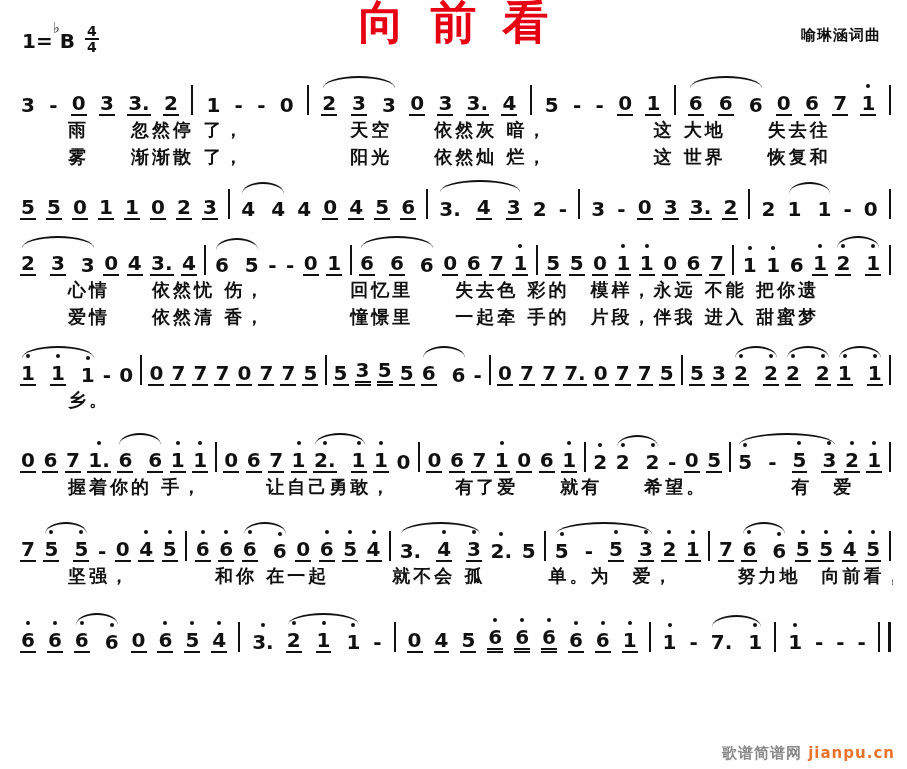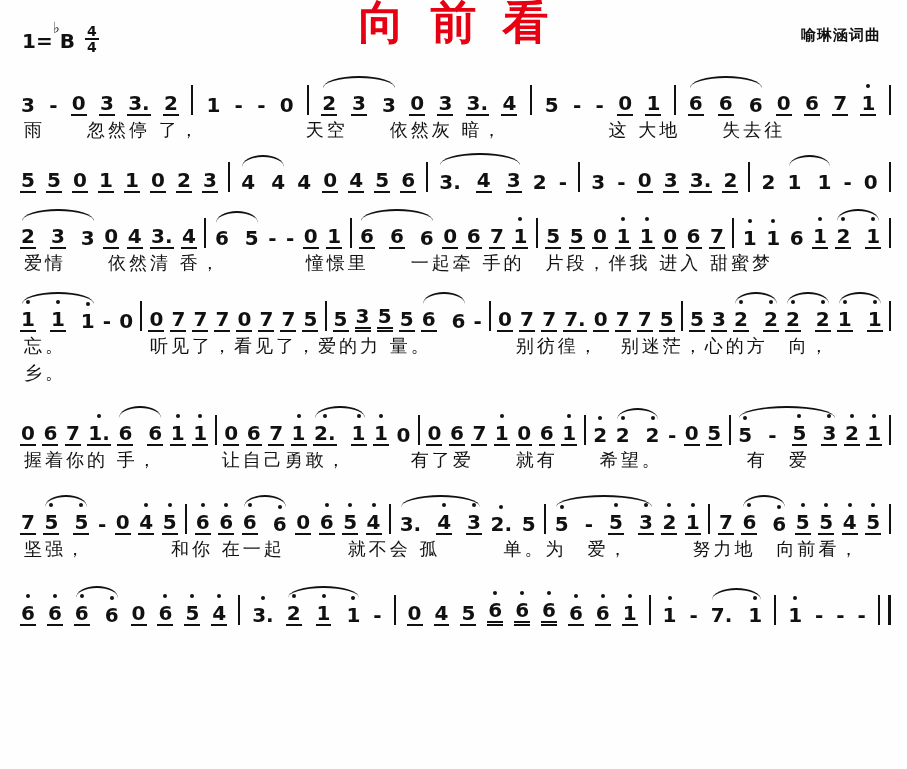--- a/index.html
+++ b/index.html
@@ -42,22 +42,22 @@
   .od{position:absolute;top:-8px;left:50%;transform:translateX(-50%);
       width:4px;height:4px;border-radius:50%;background:#111;}
   .bar{width:2px;height:30px;background:#111;align-self:flex-end;margin-bottom:1px;}
   .bar.final{width:8px;background:none;border-left:2px solid #111;border-right:3px solid #111;}
   .slur{display:flex;gap:14px;position:relative;align-items:flex-end;}
   .slur::before{
     content:"";position:absolute;top:-16px;left:2px;right:2px;height:10px;
     border-top:2.5px solid #111;border-radius:50% 50% 0 0 / 100% 100% 0 0;
   }
   .lyr{
-    font-size:18px;font-weight:normal;letter-spacing:3px;height:27px;line-height:27px;
-    white-space:pre;overflow:hidden;padding-left:6px;
+    font-size:18px;font-weight:bold;letter-spacing:3px;height:27px;line-height:27px;
+    white-space:pre;overflow:hidden;padding-left:6px;margin-left:44px;
   }
   
   .watermark{position:absolute;right:12px;bottom:6px;font-size:15px;font-weight:bold;letter-spacing:1px;}
 </style>
 </head>
 <body>
 
 <div class="sheet">
 
   <h1 class="title" style="color: rgb(230, 0, 18);">向前看</h1>
@@ -108,20 +108,21 @@
             <span class="note u1"><span class="base">6</span></span>
             <span class="note"><span class="base">6</span></span>
           </span>
           <span class="note u1"><span class="base">0</span></span>
           <span class="note u1"><span class="base">6</span></span>
           <span class="note u1"><span class="base">7</span></span>
           <span class="note u1"><span class="base">1</span><span class="od"></span></span>
           <span class="bar"></span>
         </div>
         <div class="lyr">雨　　忽然停 了，　　　　　天空　　依然灰 暗，　　　　　这 大地　　失去往</div>
+        <div class="lyr">雾　　渐渐散 了，　　　　　阳光　　依然灿 烂，　　　　　这 世界　　恢复和</div>
       </div>
       <div class="system">
         <div class="nrow">
           <span class="note u1"><span class="base">5</span></span>
           <span class="note u1"><span class="base">5</span></span>
           <span class="note u1"><span class="base">0</span></span>
           <span class="note u1"><span class="base">1</span></span>
           <span class="note u1"><span class="base">1</span></span>
           <span class="note u1"><span class="base">0</span></span>
           <span class="note u1"><span class="base">2</span></span>
@@ -205,20 +206,21 @@
           <span class="note"><span class="base">1</span><span class="od"></span></span>
           <span class="note"><span class="base">1</span><span class="od"></span></span>
           <span class="note"><span class="base">6</span></span>
           <span class="note u1"><span class="base">1</span><span class="od"></span></span>
           <span class="slur">
             <span class="note u1"><span class="base">2</span><span class="od"></span></span>
             <span class="note u1"><span class="base">1</span><span class="od"></span></span>
           </span>
           <span class="bar"></span>
         </div>
+        <div class="lyr">心情　　依然忧 伤，　　　　回忆里　　失去色 彩的　模样，永远 不能 把你遗</div>
         <div class="lyr">爱情　　依然清 香，　　　　憧憬里　　一起牵 手的　片段，伴我 进入 甜蜜梦</div>
       </div>
       <div class="system">
         <div class="nrow">
           <span class="slur">
             <span class="note u1"><span class="base">1</span><span class="od"></span></span>
             <span class="note u1"><span class="base">1</span><span class="od"></span></span>
             <span class="note"><span class="base">1</span><span class="od"></span></span>
           </span>
           <span class="note"><span class="base">-</span></span>
@@ -261,21 +263,20 @@
           <span class="slur">
             <span class="note u1"><span class="base">2</span><span class="od"></span></span>
             <span class="note u1"><span class="base">2</span><span class="od"></span></span>
           </span>
           <span class="slur">
             <span class="note u1"><span class="base">1</span><span class="od"></span></span>
             <span class="note u1"><span class="base">1</span><span class="od"></span></span>
           </span>
           <span class="bar"></span>
         </div>
-        <div class="lyr">忘。　　　　听见了，看见了，爱的力 量。　　　　别彷徨，　别迷茫，心的方　向，</div>
         <div class="lyr">乡。</div>
       </div>
       <div class="system">
         <div class="nrow">
           <span class="note u1"><span class="base">0</span></span>
           <span class="note u1"><span class="base">6</span></span>
           <span class="note u1"><span class="base">7</span></span>
           <span class="note u1"><span class="base">1</span><span class="dd">.</span><span class="od"></span></span>
           <span class="slur">
             <span class="note u1"><span class="base">6</span></span>
@@ -417,14 +418,18 @@
           <span class="bar"></span>
           <span class="note"><span class="base">1</span><span class="od"></span></span>
           <span class="note"><span class="base">-</span></span>
           <span class="note"><span class="base">-</span></span>
           <span class="note"><span class="base">-</span></span>
           <span class="bar final"></span>
         </div>
       </div>
     </div>
 
+  <div class="watermark">
+    <span style="color: rgb(138, 138, 138);">歌谱简谱网</span>
+    <span style="color: rgb(232, 115, 42);">jianpu.cn</span>
+  </div>
 
 </div>
 
 </body></html>

